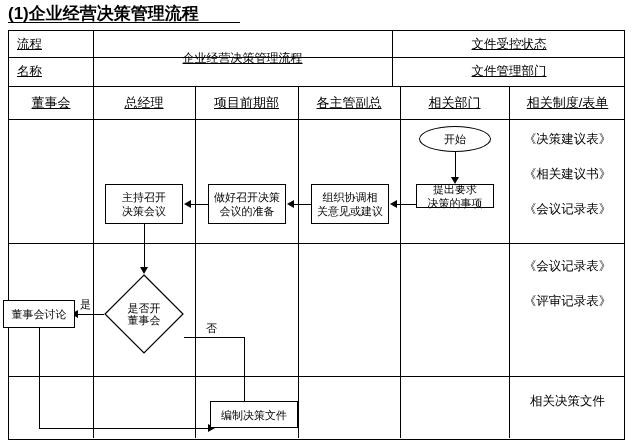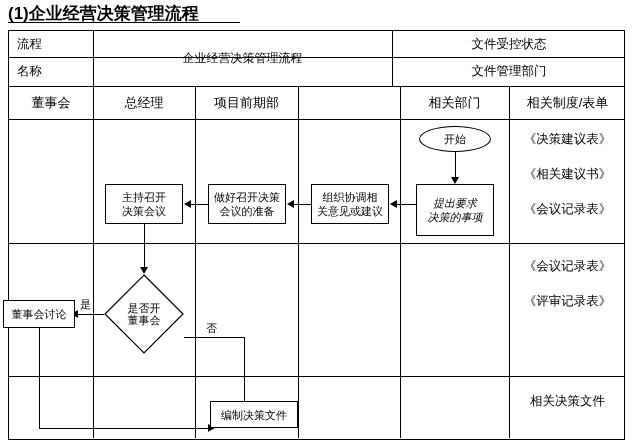--- a/index.html
+++ b/index.html
@@ -60,20 +60,21 @@
     top: 0;
   }
   .cell {
     position: absolute;
     display: flex;
     align-items: center;
     justify-content: center;
     font-size: 12.5px;
     box-sizing: border-box;
     text-align: right;
+    text-decoration: underline;
   }
   .cell.left {
     justify-content: flex-start;
     padding-left: 8px;
   }
   .hdr-big {
     font-size: 12px;
   }
   .colhdr {
     font-size: 13px;
@@ -184,20 +185,21 @@
 
     <div class="cell left" style="left:0; top:0; width:84px; height:26px;">流程</div>
     <div class="cell left" style="left:0; top:26px; width:84px; height:29px;">名称</div>
     <div class="cell hdr-big" style="left:84px; top:0; width:299px; height:55px;">企业经营决策管理流程</div>
     <div class="cell" style="left:383px; top:0; width:234px; height:26px;">文件受控状态</div>
     <div class="cell" style="left:383px; top:26px; width:234px; height:29px;">文件管理部门</div>
 
     <div class="cell colhdr" style="left:0; top:55px; width:84px; height:33px;">董事会</div>
     <div class="cell colhdr" style="left:84px; top:55px; width:102px; height:33px;">总经理</div>
     <div class="cell colhdr" style="left:186px; top:55px; width:103px; height:33px;">项目前期部</div>
+    <div class="cell colhdr" style="left:289px; top:55px; width:102px; height:33px;">各主管副总</div>
     <div class="cell colhdr" style="left:391px; top:55px; width:109px; height:33px;">相关部门</div>
     <div class="cell colhdr" style="left:500px; top:55px; width:117px; height:33px;">相关制度/表单</div>
 
     <div style="position:absolute; left:500px; top:100px; width:117px;">
       <div class="rightnote" style="top:0; position:relative;">《决策建议表》</div>
       <div class="rightnote" style="position:relative; margin-top:18px;">《相关建议书》</div>
       <div class="rightnote" style="position:relative; margin-top:18px;">《会议记录表》</div>
     </div>
     <div style="position:absolute; left:500px; top:227px; width:117px;">
       <div class="rightnote" style="position:relative;">《会议记录表》</div>
@@ -205,21 +207,21 @@
     </div>
     <div style="position:absolute; left:500px; top:362px; width:117px;">
       <div class="rightnote" style="position:relative;">相关决策文件</div>
     </div>
 
     <div class="shape oval" style="left:410px; top:95px; width:72px; height:26px;">开始</div>
 
     <div class="conn v" style="left:446px; top:121px; height:27px;"></div>
     <div class="arrow down" style="left:442px; top:146px;"></div>
 
-    <div class="shape" style="left:407px; top:153px; width:78px; height:52px; white-space:pre-line;font-style:italic;">提出要求
+    <div class="shape" style="left:407px; top:153px; width:78px; height:24px; white-space:pre-line;">提出要求
 决策的事项</div>
 
     <div class="shape" style="left:302px; top:153px; width:78px; height:40px; white-space:pre-line;">组织协调相
 关意见或建议</div>
 
     <div class="conn h" style="left:387px; top:173px; width:20px;"></div>
     <div class="arrow left" style="left:381px; top:169px;"></div>
 
     <div class="shape" style="left:199px; top:153px; width:78px; height:40px; white-space:pre-line;">做好召开决策
 会议的准备</div>

